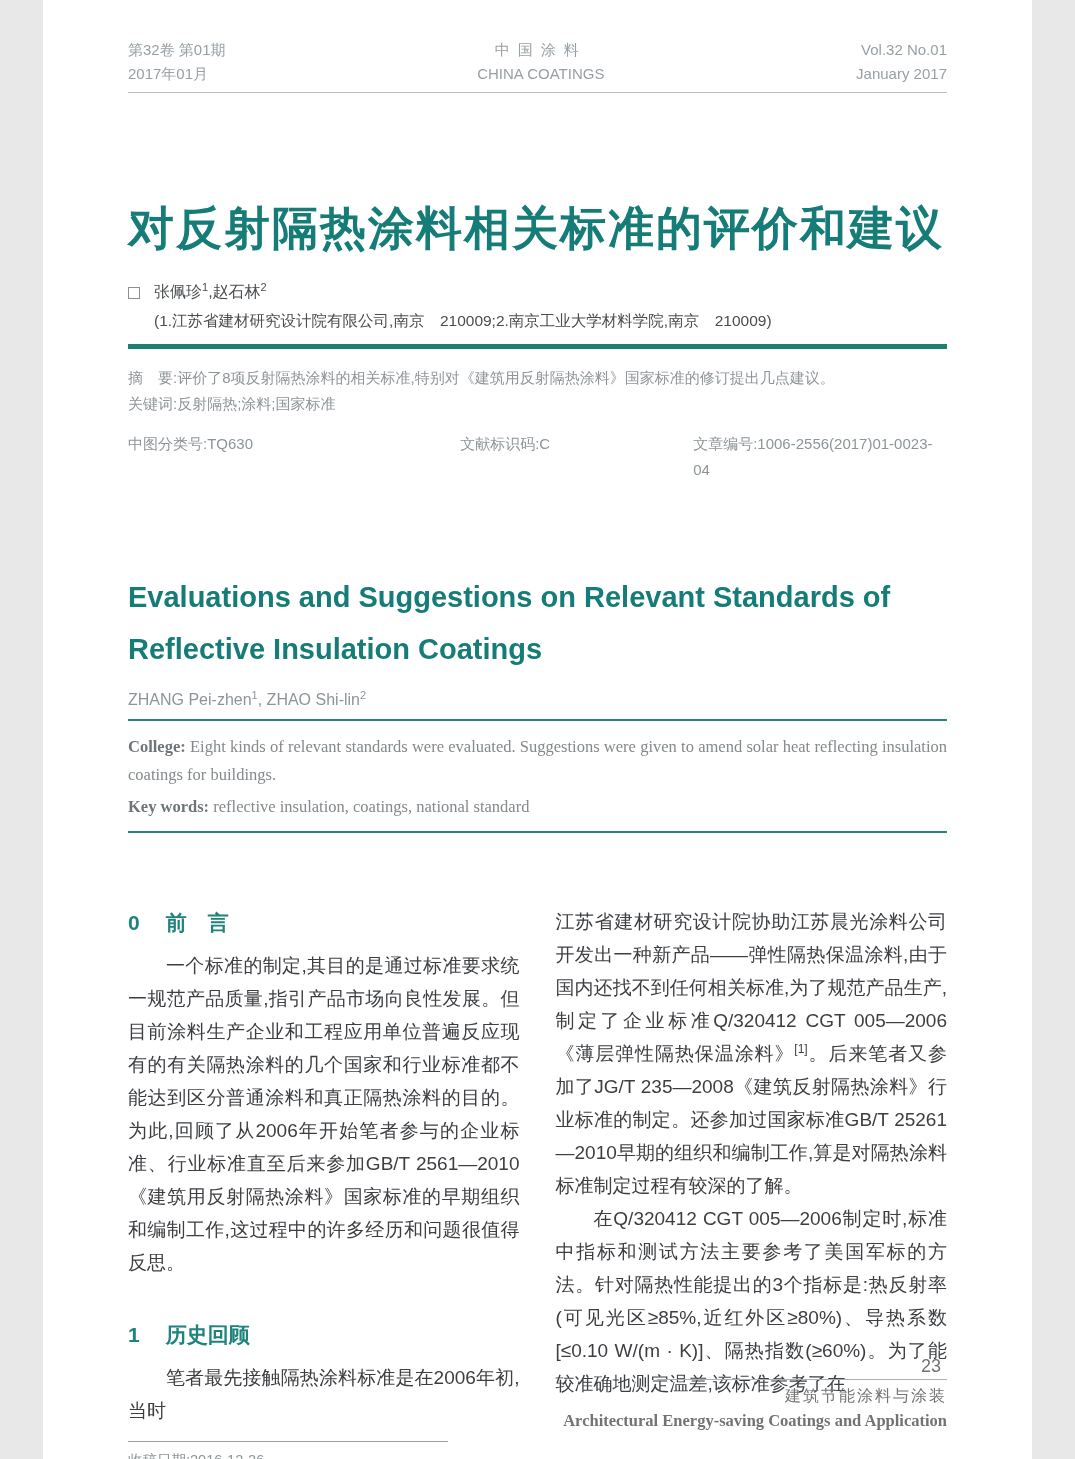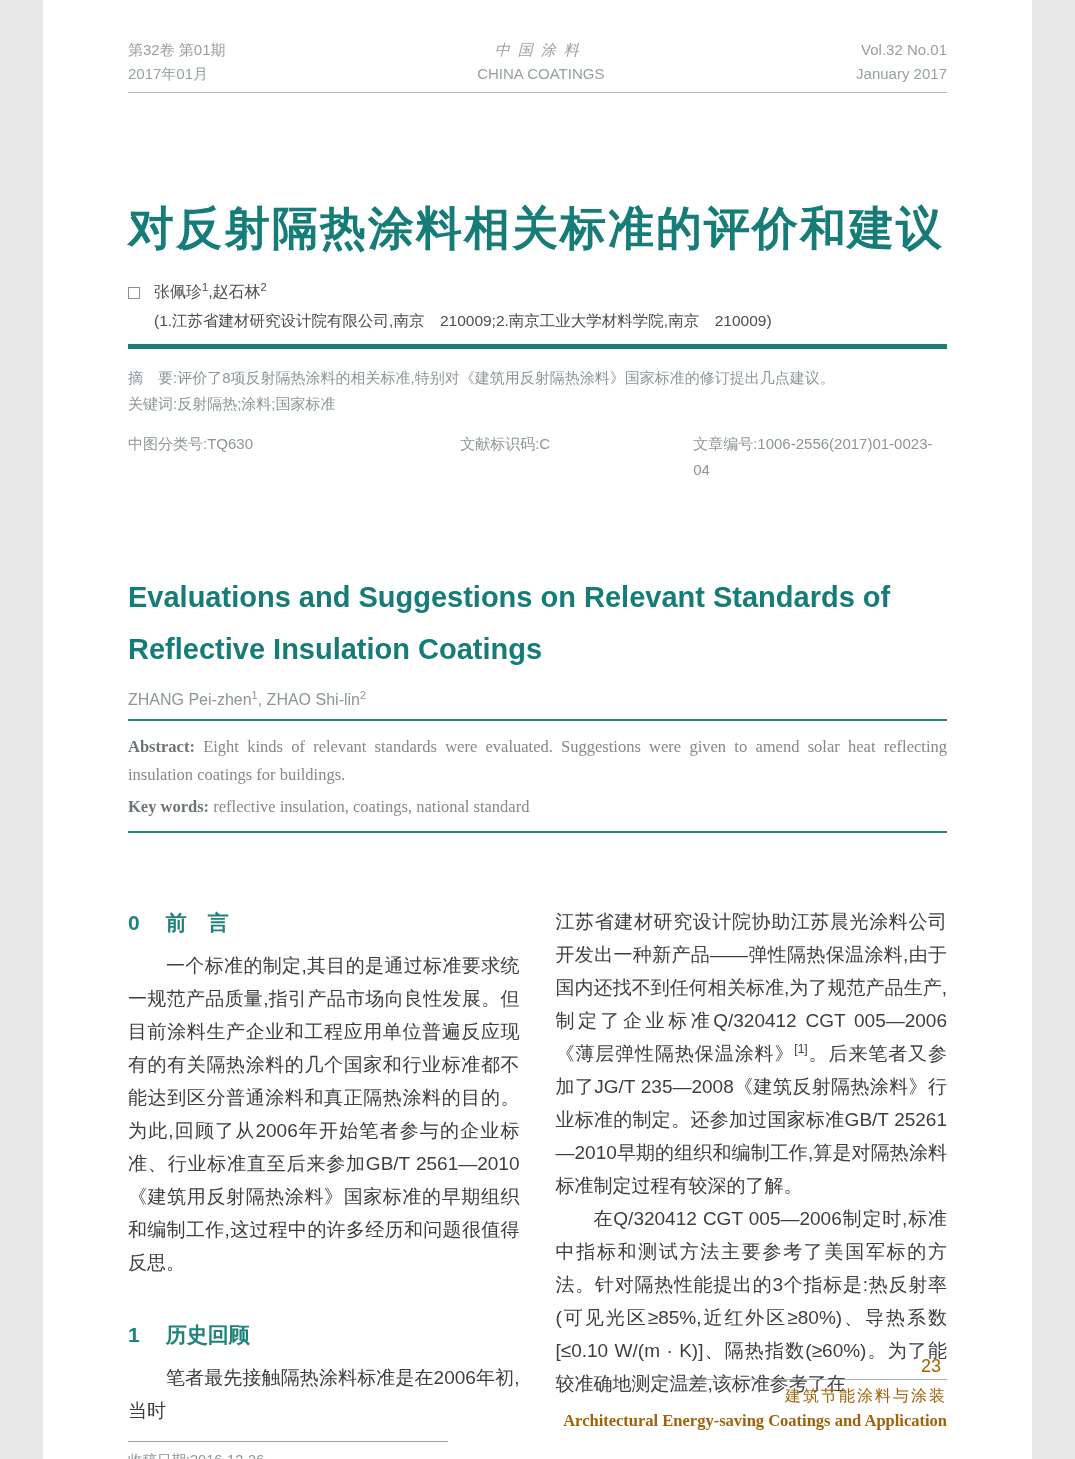--- a/index.html
+++ b/index.html
@@ -14,21 +14,21 @@
     overflow: hidden;
     padding: 38px 85px 0 85px;
   }
   
   .masthead {
     display: flex; justify-content: space-between; align-items: flex-start;
     color: #98a0a4; font-size: 15px; line-height: 24px;
   }
   .masthead .col-left { text-align: left; }
   .masthead .col-center { text-align: center; }
-  .masthead .col-center .journal-cn { letter-spacing: 8px; font-style: italic; }
+  .masthead .col-center .journal-cn { letter-spacing: 8px; }
   .masthead .col-right { text-align: right; }
   .masthead-rule { border-top: 1px solid #b9bec1; margin-top: 6px; }
   .doi-line { color: #2a2c2e; font-size: 14.5px; margin-top: 6px; }
 
   
   .title-cn {
     margin-top: 105px;
     color: #157c78;
     font-size: 46px; font-weight: bold;
     letter-spacing: 2px;
@@ -89,21 +89,21 @@
   .body-p .ref-sup { font-size: 12px; vertical-align: super; line-height: 0; }
 
   
   .footnote { margin-top: 14px; }
   .footnote-rule { border-top: 1.5px solid #9aa0a4; width: 320px; }
   .footnote-text { color: #8d9598; font-size: 14.5px; line-height: 25px; margin-top: 6px; }
 
   
   .page-footer {
     position: absolute; right: 85px; bottom: 28px;
-    text-align: right; color: #a16207;
+    text-align: right; color: #737373;
   }
   .page-footer .pagenum { font-size: 18px; padding-right: 6px; }
   .page-footer .footer-rule { border-top: 1.5px solid #aab1b5; width: 290px; margin-left: auto; margin-top: 2px; }
   .page-footer .col-cn { font-size: 16px; letter-spacing: 2px; margin-top: 6px; }
   .page-footer .col-en {
     font-family: "Liberation Serif", "DejaVu Serif", serif;
     font-weight: bold; font-size: 16.5px; margin-top: 4px;
   }
 </style>
 </head>
@@ -156,21 +156,21 @@
   <h2 class="title-en">Evaluations and Suggestions on Relevant Standards of Reflective Insulation Coatings</h2>
 
   <div class="authors-en">
     <span>ZHANG Pei-zhen</span><span class="sup">1</span><span>, </span><span>ZHAO Shi-lin</span><span class="sup">2</span>
   </div>
 
   <div class="thin-rule"></div>
 
   <div class="abstract-en">
     <div>
-      <b>Abstract:</b><span> Eight kinds of relevant standards were evaluated. Suggestions were given to amend solar heat reflecting insulation coatings for buildings.</span>
+      <b>College:</b><span> Eight kinds of relevant standards were evaluated. Suggestions were given to amend solar heat reflecting insulation coatings for buildings.</span>
     </div>
     <div class="kw-row">
       <b>Key words:</b><span> reflective insulation, coatings, national standard</span>
     </div>
   </div>
 
   <div class="thin-rule"></div>
 
   <div class="body-cols">
     <div class="col">

